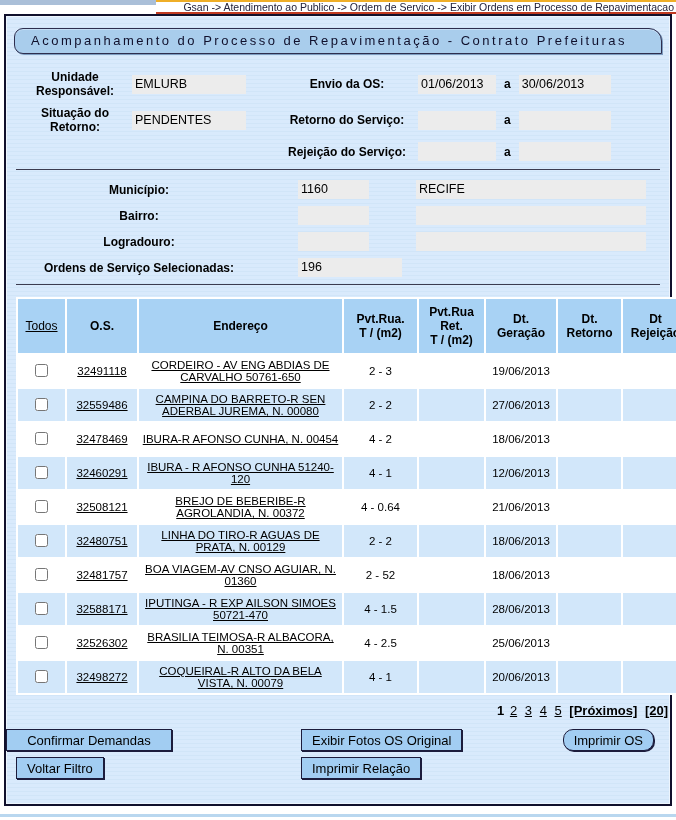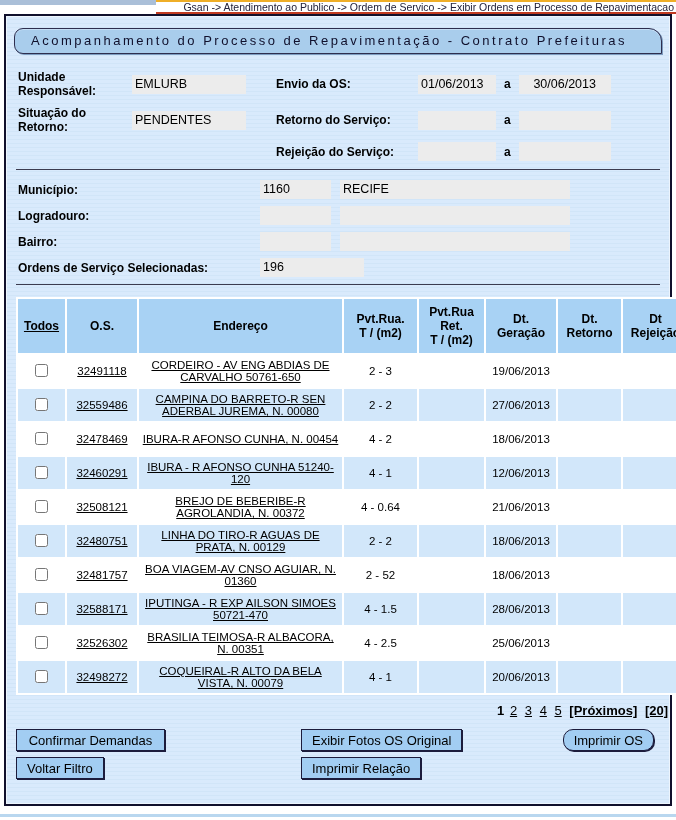--- a/index.html
+++ b/index.html
@@ -39,34 +39,34 @@
     background:#a9cdec;
     border:1px solid #2e2e4e;
     border-radius:9px 13px 0 9px;
     box-shadow:inset 0 1px 0 #c6def5, 1px 1px 0 #7d9cc0;
     font-size:13px;letter-spacing:2.5px;color:#10102c;
     padding-left:16px;white-space:nowrap;overflow:hidden;
   }
   
   .form1{margin:16px 0 0 12px;}
   .frow{display:flex;align-items:center;margin-bottom:8px;}
-  .lbl{font-size:12px;font-weight:bold;color:#000;line-height:14px;}
+  .lbl{font-size:12px;font-weight:bold;color:#000;line-height:14px;text-align:center;}
   .lbl1{width:114px;}
   .lbl2{width:142px;}
   .field{
     background:#ececec;height:19px;line-height:19px;
     font-size:12.5px;color:#000;padding:0 3px;box-sizing:border-box;
     overflow:hidden;white-space:nowrap;
   }
   .f-unid{width:114px;}
   .f-date{width:78px;}
-  .f-date2{width:92px;text-align:center;}
+  .f-date2{width:92px;}
   .a-sep{font-size:12px;font-weight:bold;margin:0 8px;}
   .form2{margin:10px 0 0 12px;}
-  .frow2{display:flex;align-items:center;margin-bottom:7px;}
+  .frow2{display:flex;align-items:center;margin-bottom:7px;gap:38px;}
   .lbl3{width:242px;}
   .f-mun-code{width:71px;margin-right:9px;}
   .f-mun-name{width:230px;}
   .f-ordens{width:104px;}
   .sep{border-top:1px solid #3c3c50;margin:4px 10px 10px 10px;height:0;}
   .sep2{border-top:1px solid #3c3c50;margin:2px 10px 12px 10px;height:0;}
   
   table.grid{
     margin-left:10px;width:656px;
     border-collapse:separate;border-spacing:2px;
@@ -77,41 +77,41 @@
     text-align:center;vertical-align:middle;height:52px;
     white-space:pre-line;padding:1px;
   }
   table.grid td{
     font-size:11.5px;color:#000;text-align:center;vertical-align:middle;
     height:32px;padding:1px 2px;box-sizing:border-box;
   }
   tr.odd td{background:#ffffff;}
   tr.even td{background:#d2e7fa;}
   a.lnk{color:#000;text-decoration:underline;cursor:pointer;}
-  th a.lnk{font-weight:bold;}
+  th a.lnk{font-weight:normal;}
   input.cb{width:13px;height:13px;margin:0;}
   
   .pagination{
     text-align:right;font-size:13px;color:#000;margin-top:8px;height:18px;margin-left:33px;
   }
   .pagination .cur{font-weight:bold;}
   .pagination a{color:#000;text-decoration:underline;cursor:pointer;margin:0 2px;}
   .pagination a.b{font-weight:bold;}
   
   .btnzone{position:relative;height:58px;margin-top:6px;}
   .btn{
     position:absolute;
     background:#a2cdf2;
     border:1px solid #1c1c3c;
     box-shadow:1px 1px 0 #1c1c3c;
     font-family:"Liberation Sans",sans-serif;
     font-size:13px;color:#000;
     height:22px;padding:0 10px;cursor:pointer;
   }
-  .b-confirmar{left:10px;top:2px;width:149px;}
+  .b-confirmar{left:0;top:2px;width:166px;}
   .b-fotos{left:295px;top:2px;}
   .b-imprimiros{right:16px;top:2px;border-radius:10px;}
   .b-voltar{left:10px;top:30px;}
   .b-relacao{left:295px;top:30px;}
   
   .bottomline{
     position:absolute;left:0;bottom:3px;width:676px;height:3px;
     background:#b9d7ef;
   }
 </style>
@@ -158,26 +158,26 @@
 
   <div class="sep"></div>
 
   <div class="form2">
     <div class="frow2">
       <span class="lbl lbl3">Município:</span>
       <span class="field f-mun-code">1160</span>
       <span class="field f-mun-name">RECIFE</span>
     </div>
     <div class="frow2">
-      <span class="lbl lbl3">Logradouro:</span>
+      <span class="lbl lbl3">Bairro:</span>
       <span class="field f-mun-code"></span>
       <span class="field f-mun-name"></span>
     </div>
     <div class="frow2">
-      <span class="lbl lbl3">Bairro:</span>
+      <span class="lbl lbl3">Logradouro:</span>
       <span class="field f-mun-code"></span>
       <span class="field f-mun-name"></span>
     </div>
     <div class="frow2">
       <span class="lbl lbl3">Ordens de Serviço Selecionadas:</span>
       <span class="field f-ordens">196</span>
     </div>
   </div>
 
   <div class="sep2"></div>

